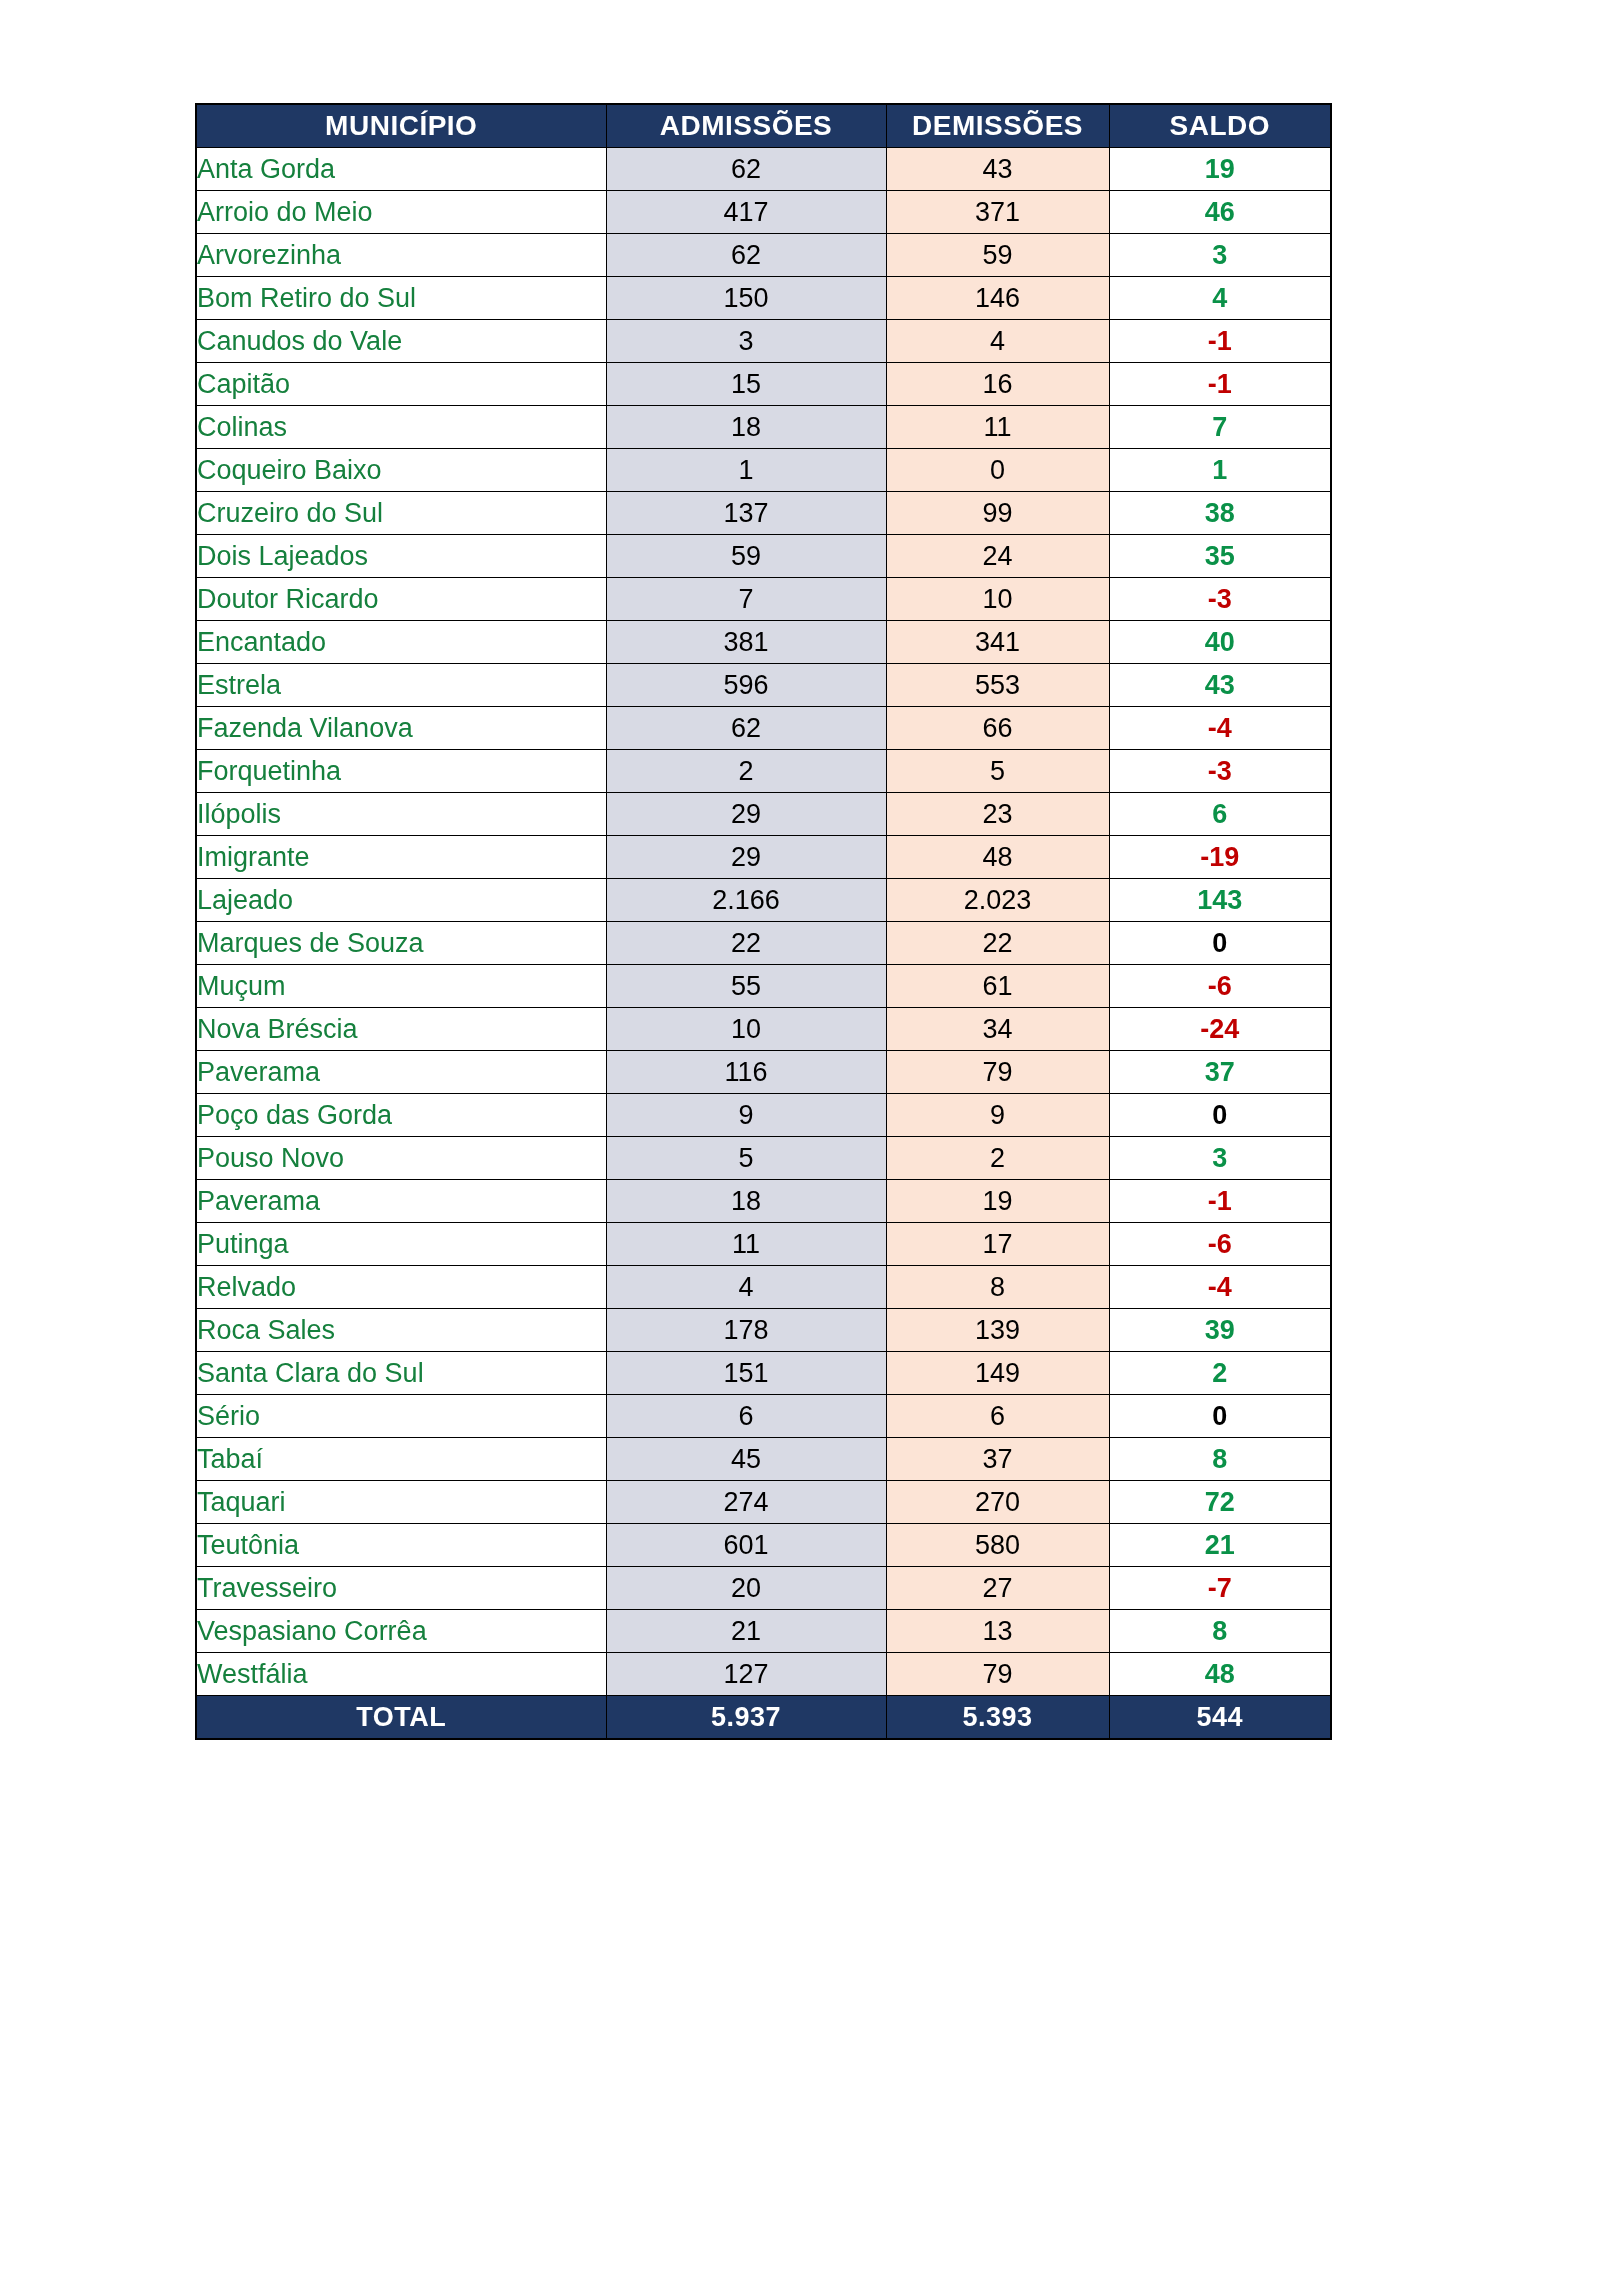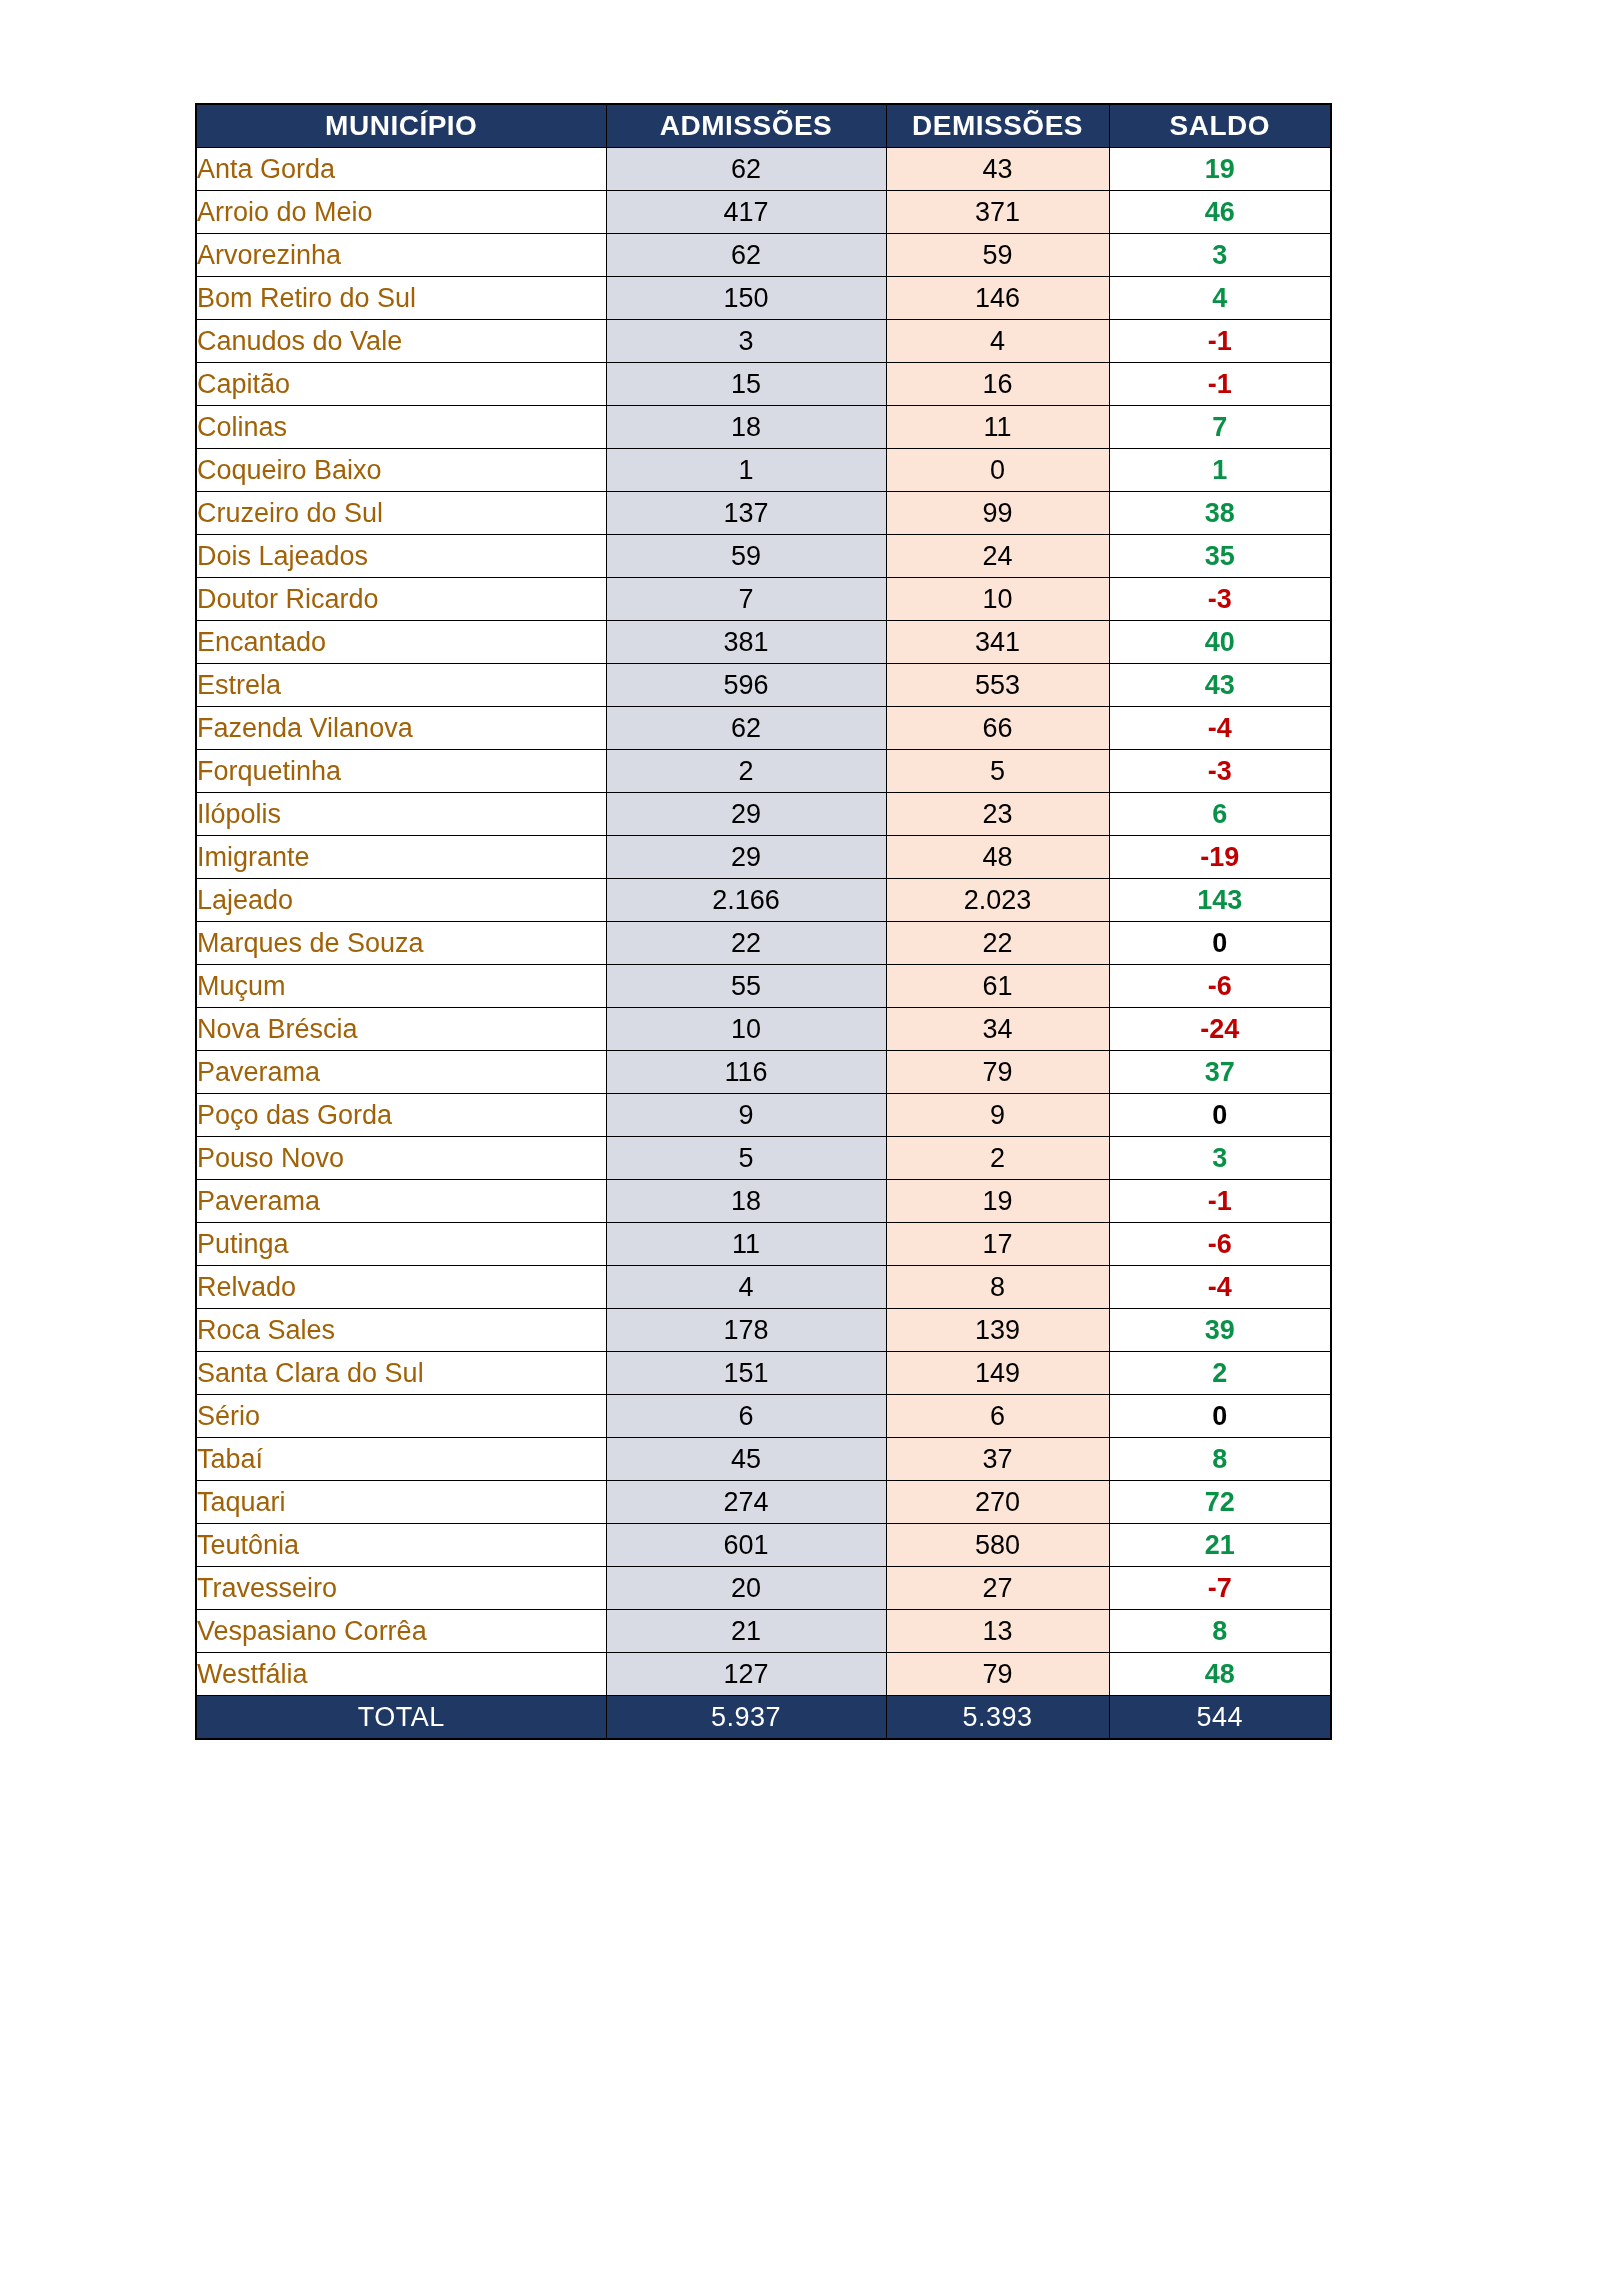--- a/index.html
+++ b/index.html
@@ -52,34 +52,34 @@
     color: #ffffff;
     font-weight: bold;
     font-size: 28px;
     text-align: center;
     letter-spacing: 0.5px;
   }
   td.muni {
     text-align: left;
     padding-left: 6.5px;
     background: #ffffff;
-    color: #a16207;
+    color: #15803d;
   }
   td.num { text-align: center; }
   td.adm { background: var(--adm-bg); color: #000000; }
   td.dem { background: var(--dem-bg); color: #000000; }
   td.sal { background: #ffffff; font-weight: bold; }
   td.sal.pos  { color: var(--green); }
   td.sal.neg  { color: var(--red); }
   td.sal.zero { color: var(--black); }
 
   tfoot td {
     background: var(--navy);
     color: #ffffff;
-    font-weight: normal;
+    font-weight: bold;
     font-size: 28px;
     text-align: center;
     letter-spacing: 0.5px;
   }
 </style>
 </head>
 <body>
 
 <div class="page">
   <table class="jobs">

